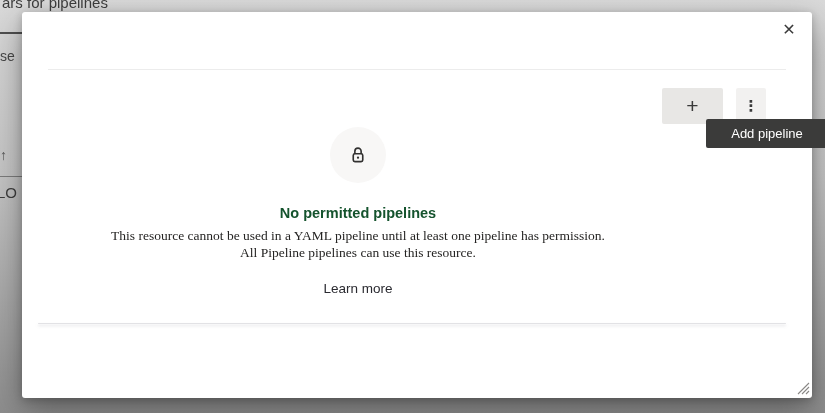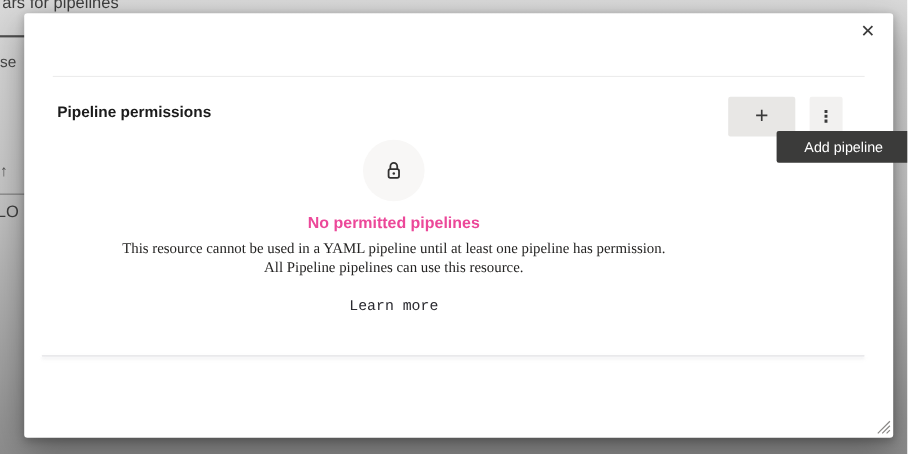--- a/index.html
+++ b/index.html
@@ -50,23 +50,23 @@
     position:absolute; left:684px; top:107px; width:122px; height:29px; box-sizing:border-box;
     background:#3b3b3a; color:#ffffff; border-radius:2px; z-index:5;
     font-size:13px; line-height:29px; text-align:center; white-space:nowrap;
   }
 
   .empty { position:absolute; left:26px; top:115px; width:620px; text-align:center; }
   .lock-circle {
     width:56px; height:56px; border-radius:50%; background:#f8f7f6;
     margin:0 auto; display:flex; align-items:center; justify-content:center;
   }
-  .empty-title { margin-top:12px; margin-bottom:6px; font-size:14.5px; font-weight:bold; color:#ec4899; }
+  .empty-title { margin-top:22px; margin-bottom:6px; font-size:14.5px; font-weight:bold; color:#14532d; }
   .empty-line { font-size:13.5px; line-height:17px; color:#252423;font-family:Liberation Serif, serif; }
-  .learn-more { display:inline-block; margin-top:1px; font-size:13.5px; line-height:17px; color:#2a2a30; cursor:pointer; text-decoration:none;font-family:Liberation Mono, monospace; }
+  .learn-more { display:inline-block; margin-top:1px; font-size:13.5px; line-height:17px; color:#2a2a30; cursor:pointer; text-decoration:none; }
 
   .card-bottom {
     position:absolute; left:16px; right:26px; top:311px; height:1px;
     background:#e2e2e5; border-radius:1px;
     box-shadow:0 2px 3px rgba(150,150,160,0.35);
   }
   .grip { position:absolute; right:2px; bottom:3px; cursor:nwse-resize; }
 </style>
 </head>
 <body>
@@ -84,21 +84,20 @@
 
   <div class="modal">
 
 
     <button class="close-btn">
       <span>✕</span>
     </button>
 
     <div class="sep"></div>
 
-    <h2 class="section-heading">Pipeline permissions</h2>
 
     <button class="add-btn">
       <span>+</span>
     </button>
 
     <button class="more-btn">
       <span>⋮</span>
     </button>
 
     <div class="tooltip">Add pipeline</div>

